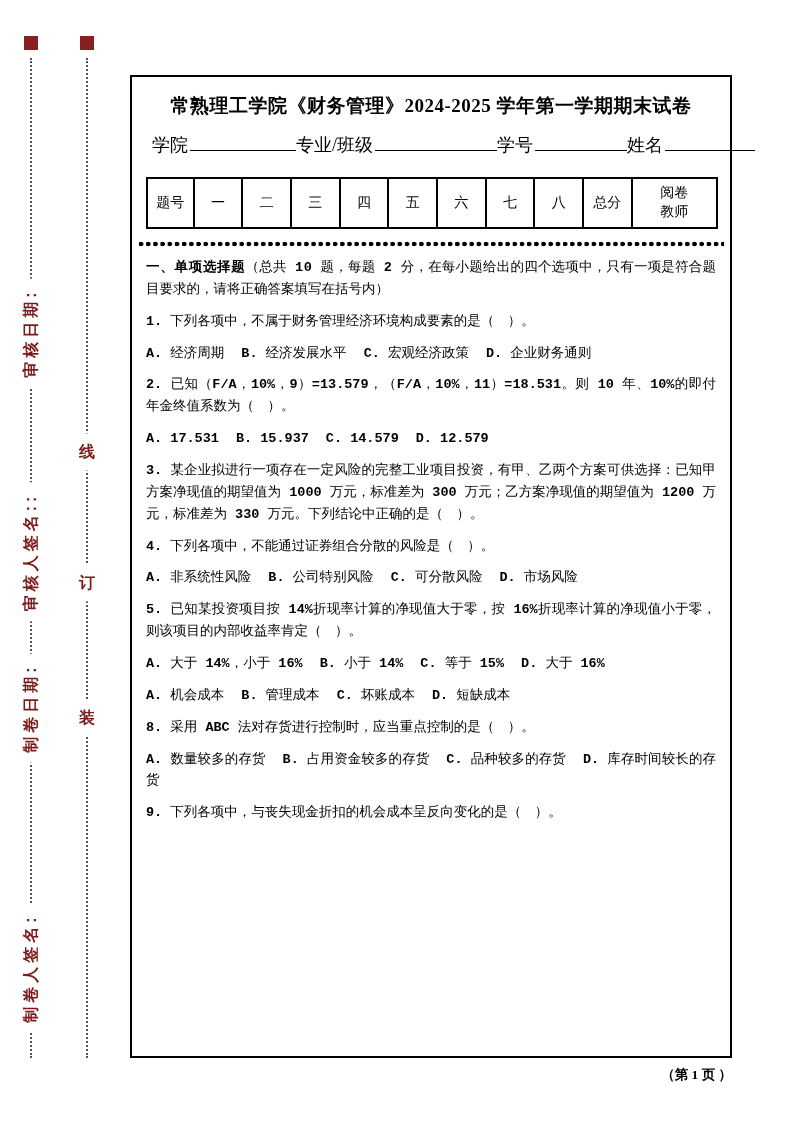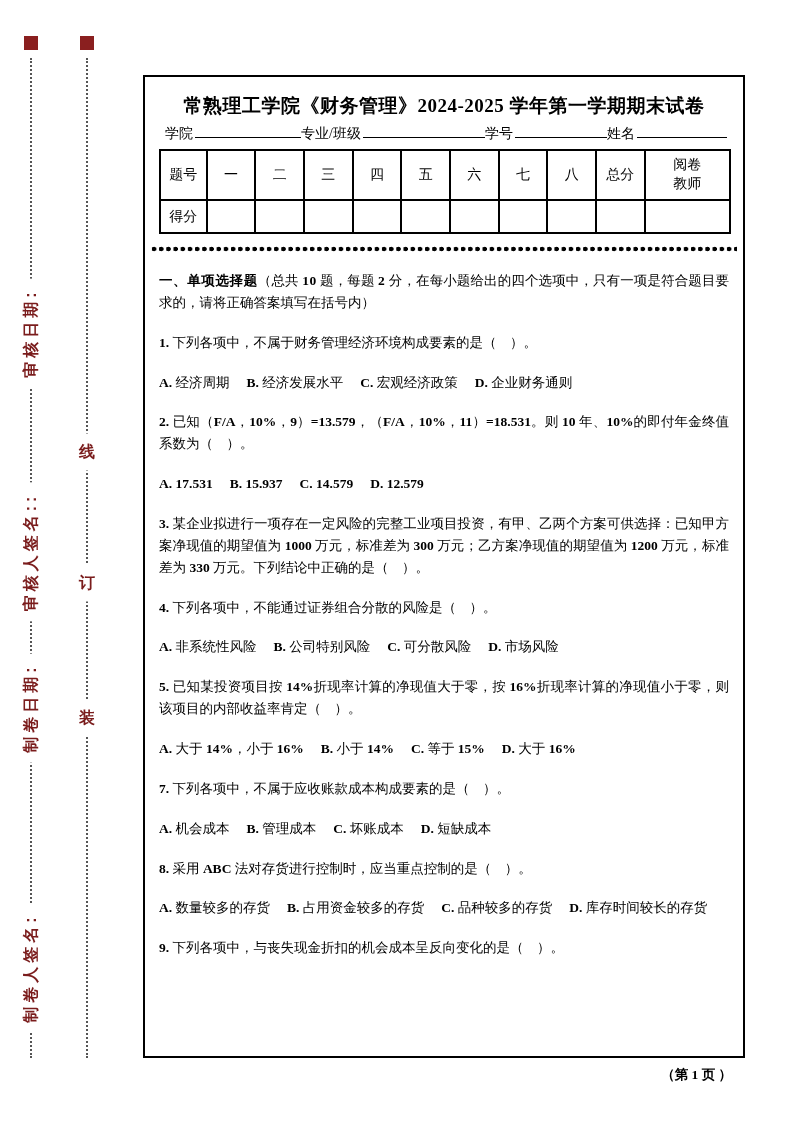--- a/index.html
+++ b/index.html
@@ -44,68 +44,68 @@
     font-weight: bold; font-size: 16px; color: #7a1c1c;
     font-family: "Liberation Sans", "DejaVu Sans", sans-serif;
     z-index: 2;
   }
   .bc1 { top: 452px; }
   .bc2 { top: 583px; }
   .bc3 { top: 718px; }
 
   
   .sheet {
-    position: absolute; left: 143px; top: 75px;
+    position: absolute; left: 130px; top: 75px;
     width: 602px; height: 983px;
     border: 2px solid #000;
     padding: 10px 14px;
     background: #fff;
   }
   .title {
     text-align: center;
     font-size: 19px;
     font-weight: bold;
     margin-top: 6px;
     letter-spacing: 0.5px;
   }
   .info-row {
     display: flex; justify-content: space-between; align-items: flex-end;
-    margin: 4px 6px 0;
-    font-size: 14px;
+    margin: 14px 6px 0;
+    font-size: 18px;
   }
   .field { white-space: nowrap; }
   .blank {
     display: inline-block;
     border-bottom: 1.5px solid #000;
     height: 15px; margin-left: 2px;
     vertical-align: baseline;
   }
   .b1 { width: 106px; }
   .b2 { width: 122px; }
   .b3 { width: 92px; }
   .b4 { width: 90px; }
 
-  .score-table { border-collapse: collapse; margin: 6px auto 0; table-layout: fixed; width: 572px; }
+  .score-table { border-collapse: collapse; margin: 20px auto 0; table-layout: fixed; width: 572px; }
   .score-table td { border: 2px solid #000; text-align: center; font-size: 14px; padding: 0; }
   .row-head td { height: 50px; }
   .row-score td { height: 33px; }
   .corner-col { width: 46px; }
   .num-col { width: 48px; }
   .grader-col { width: 84px; font-size: 13px; line-height: 1.35; border-radius: 11px; }
 
   .dots {
     margin: 12px -8px 0;
     height: 6px;
     background-image: radial-gradient(circle at 3px 3px, #000 2.1px, transparent 2.6px);
     background-size: 7.2px 6px;
     background-repeat: repeat-x;
   }
 
   .body-text { margin-top: 4px; font-size: 13.5px; line-height: 1.62; text-align: justify; }
-  .body-text p { margin: 18px 0; }
+  .body-text p { margin: 10px 0; font-family: Liberation Mono, monospace; }
   .section-heading b { letter-spacing: 0.5px; }
   .opt { margin-right: 17px; }
   .opt:last-child { margin-right: 0; }
 
   .footer {
     position: absolute; left: 130px; top: 1066px; width: 602px;
     text-align: right; font-weight: bold; font-size: 13.5px;
   }
 </style>
 </head>
@@ -157,33 +157,20 @@
           <td class="num-col">五</td>
           <td class="num-col">六</td>
           <td class="num-col">七</td>
           <td class="num-col">八</td>
           <td class="num-col">总分</td>
           <td class="grader-col">
             <div>阅卷</div>
             <div>教师</div>
           </td>
         </tr>
-        <tr class="row-score">
-          <td class="corner-col">得分</td>
-          <td></td>
-          <td></td>
-          <td></td>
-          <td></td>
-          <td></td>
-          <td></td>
-          <td></td>
-          <td></td>
-          <td></td>
-          <td></td>
-        </tr>
       </tbody>
     </table>
 
     <div class="dots"></div>
 
     <div class="body-text">
       <p class="section-heading">
         <b>一、单项选择题</b><span>（总共 <b>10</b> 题，每题 <b>2</b> 分，在每小题给出的四个选项中，只有一项是符合题目要求的，请将正确答案填写在括号内）</span>
       </p>
       <div>
@@ -206,21 +193,20 @@
     <p><span class="opt"><b>A.</b> 非系统性风险</span><span class="opt"><b>B.</b> 公司特别风险</span><span class="opt"><b>C.</b> 可分散风险</span><span class="opt"><b>D.</b> 市场风险</span></p>
   </div>
 
   <div class="question">
     <p><b>5.</b> 已知某投资项目按 <b>14%</b>折现率计算的净现值大于零，按 <b>16%</b>折现率计算的净现值小于零，则该项目的内部收益率肯定（　）。</p>
     <p><span class="opt"><b>A.</b> 大于 <b>14%</b>，小于 <b>16%</b></span><span class="opt"><b>B.</b> 小于 <b>14%</b></span><span class="opt"><b>C.</b> 等于 <b>15%</b></span><span class="opt"><b>D.</b> 大于 <b>16%</b></span></p>
   </div>
 
 
   <div class="question">
-    <p><b>7.</b> 下列各项中，不属于应收账款成本构成要素的是（　）。</p>
     <p><span class="opt"><b>A.</b> 机会成本</span><span class="opt"><b>B.</b> 管理成本</span><span class="opt"><b>C.</b> 坏账成本</span><span class="opt"><b>D.</b> 短缺成本</span></p>
   </div>
 
   <div class="question">
     <p><b>8.</b> 采用 <b>ABC</b> 法对存货进行控制时，应当重点控制的是（　）。</p>
     <p><span class="opt"><b>A.</b> 数量较多的存货</span><span class="opt"><b>B.</b> 占用资金较多的存货</span><span class="opt"><b>C.</b> 品种较多的存货</span><span class="opt"><b>D.</b> 库存时间较长的存货</span></p>
   </div>
 
   <div class="question">
     <p><b>9.</b> 下列各项中，与丧失现金折扣的机会成本呈反向变化的是（　）。</p>

